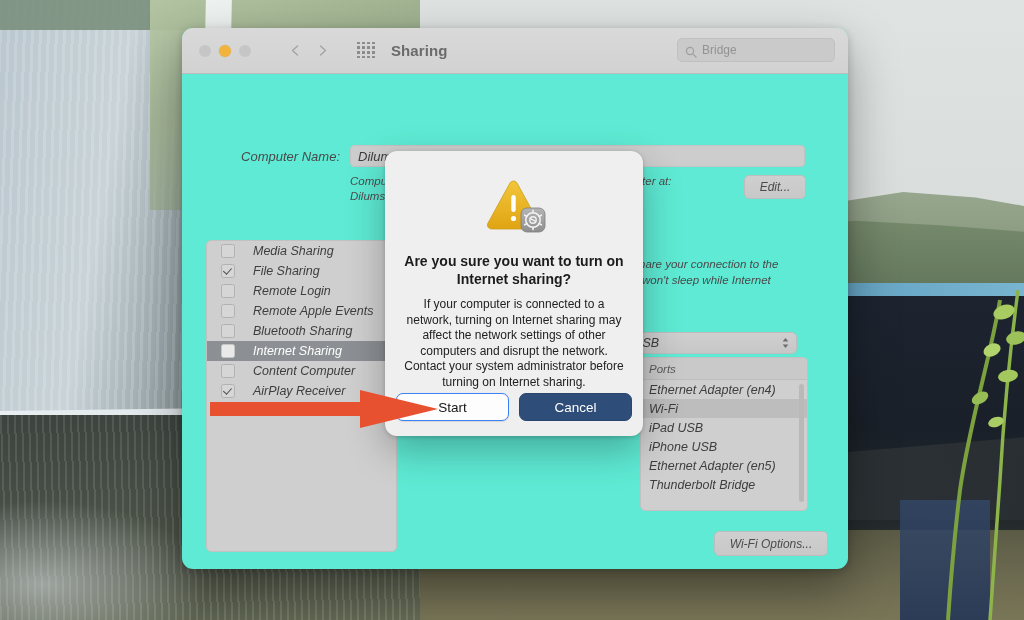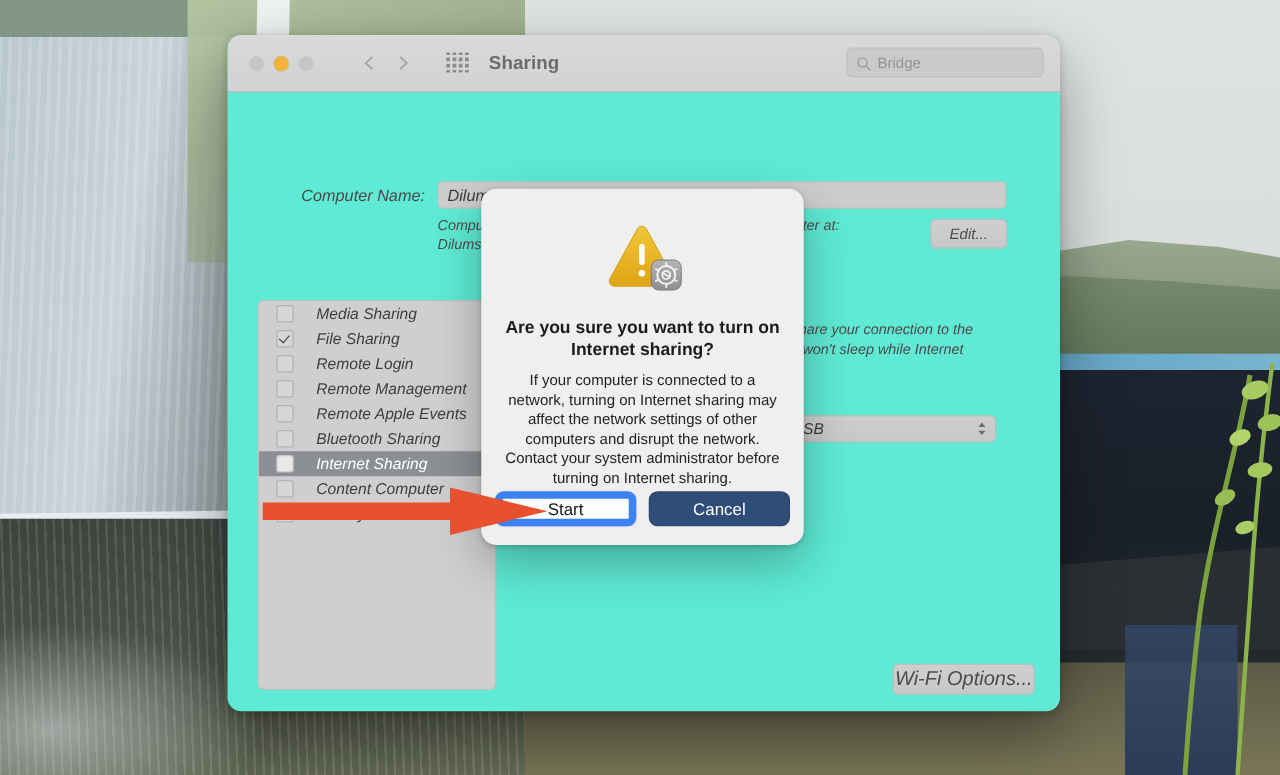--- a/index.html
+++ b/index.html
@@ -313,21 +313,21 @@
     position: absolute; right: 3px; top: 26px;
     width: 5px; height: 118px;
     background: #b9b9b9; border-radius: 3px;
   }
   .btn-wifi-options {
     position: absolute; left: 532px; top: 457px;
     width: 112px; height: 23px;
     background: linear-gradient(180deg,#cfcfcf,#c8c8c8);
     border: 1px solid #bdbdbd;
     border-radius: 5px;
-    font-size: 16px; color: #4b4b4b;
+    font-size: 12px; color: #4b4b4b;
     display: flex; align-items: center; justify-content: center; text-align: right;
   }
 
   
   #modal {
     position: absolute;
     left: 385px; top: 151px;
     width: 258px; height: 285px;
     background: #f0efef;
     border-radius: 12px;
@@ -363,21 +363,21 @@
   }
   .mbtn {
     width: 113px; height: 28px;
     border-radius: 7px;
     font-size: 13.5px;
     display: flex; align-items: center; justify-content: center;
     box-sizing: border-box;
   }
   .mbtn.secondary {
     background: #fdfdfd;
-    border: 6px solid #3b82f6;
+    border: 1px solid #3b82f6;
     color: #161616;
     box-shadow: 0 0.5px 1px rgba(0,0,0,0.1);
   }
   .mbtn.primary {
     background: #2e4d78;
     color: #ffffff;
     border: 1px solid #2a4straight;
     border: 1px solid #2a466e;
   }
 
@@ -513,26 +513,20 @@
             <div class="svc-row">
               <div class="cb-cell">
                 <div class="svc-check"></div>
               </div>
               <div class="svc-label">Remote Login</div>
             </div>
             <div class="svc-row">
               <div class="cb-cell">
                 <div class="svc-check"></div>
               </div>
-              <div class="svc-label">Remote Management</div>
-            </div>
-            <div class="svc-row">
-              <div class="cb-cell">
-                <div class="svc-check"></div>
-              </div>
               <div class="svc-label">Remote Apple Events</div>
             </div>
             <div class="svc-row">
               <div class="cb-cell">
                 <div class="svc-check"></div>
               </div>
               <div class="svc-label">Bluetooth Sharing</div>
             </div>
             <div class="svc-row selected">
               <div class="cb-cell">
@@ -566,20 +560,32 @@
         <span>iPhone USB</span>
         <span class="popup-arrows">
           <svg viewBox="0 0 9 14" width="9" height="14">
             <path d="M4.5 2 L7.3 5.5 L1.7 5.5 Z" fill="#6d6d6d"></path>
             <path d="M4.5 12 L7.3 8.5 L1.7 8.5 Z" fill="#6d6d6d"></path>
           </svg>
         </span>
       </div>
 
       <div class="ports-label">To computers using:</div>
+      <div class="ports-panel">
+        <div class="ports-head">Ports</div>
+        <div id="ports-rows">
+            <div class="port-row">Ethernet Adapter (en4)</div>
+            <div class="port-row selected">Wi-Fi</div>
+            <div class="port-row">iPad USB</div>
+            <div class="port-row">iPhone USB</div>
+            <div class="port-row">Ethernet Adapter (en5)</div>
+            <div class="port-row">Thunderbolt Bridge</div>
+          </div>
+        <div class="ports-scrollbar"></div>
+      </div>
 
       <div class="btn-wifi-options">Wi-Fi Options...</div>
 
     </div>
   </div>
 
   <div id="modal">
     <div class="modal-icon">
       <svg viewBox="0 0 66 60" width="66" height="60">
         <defs>

